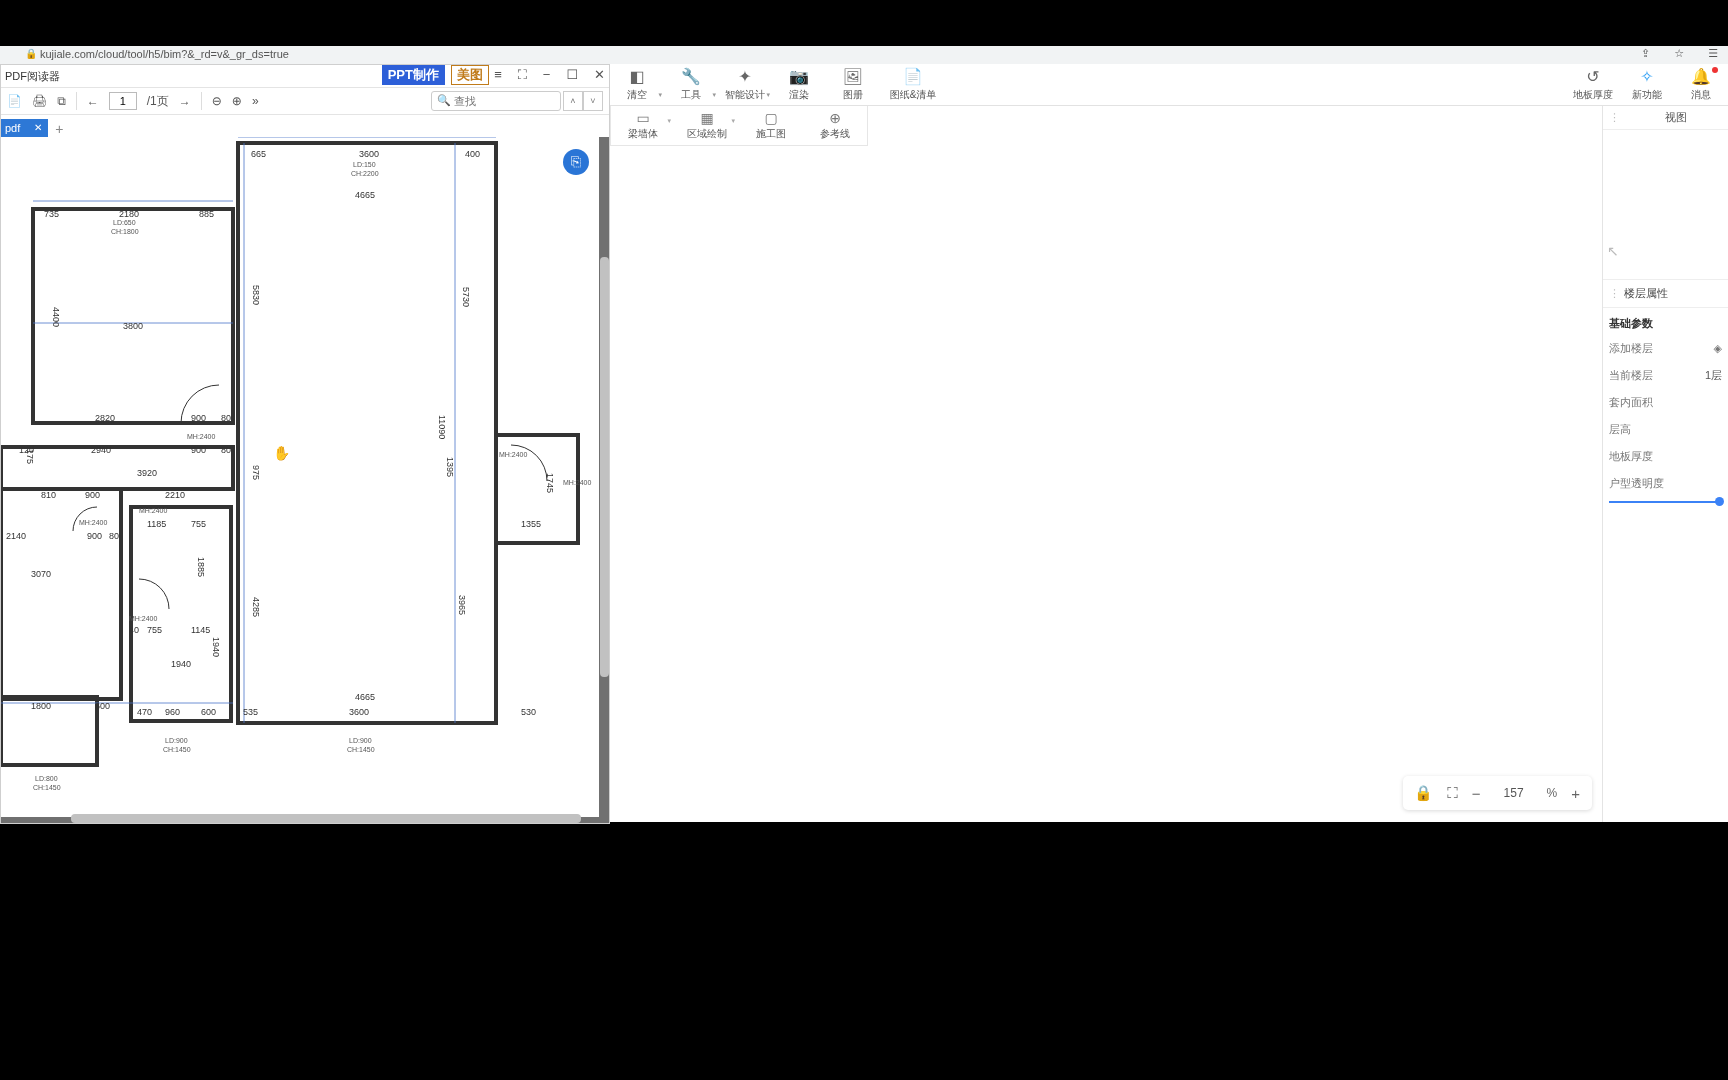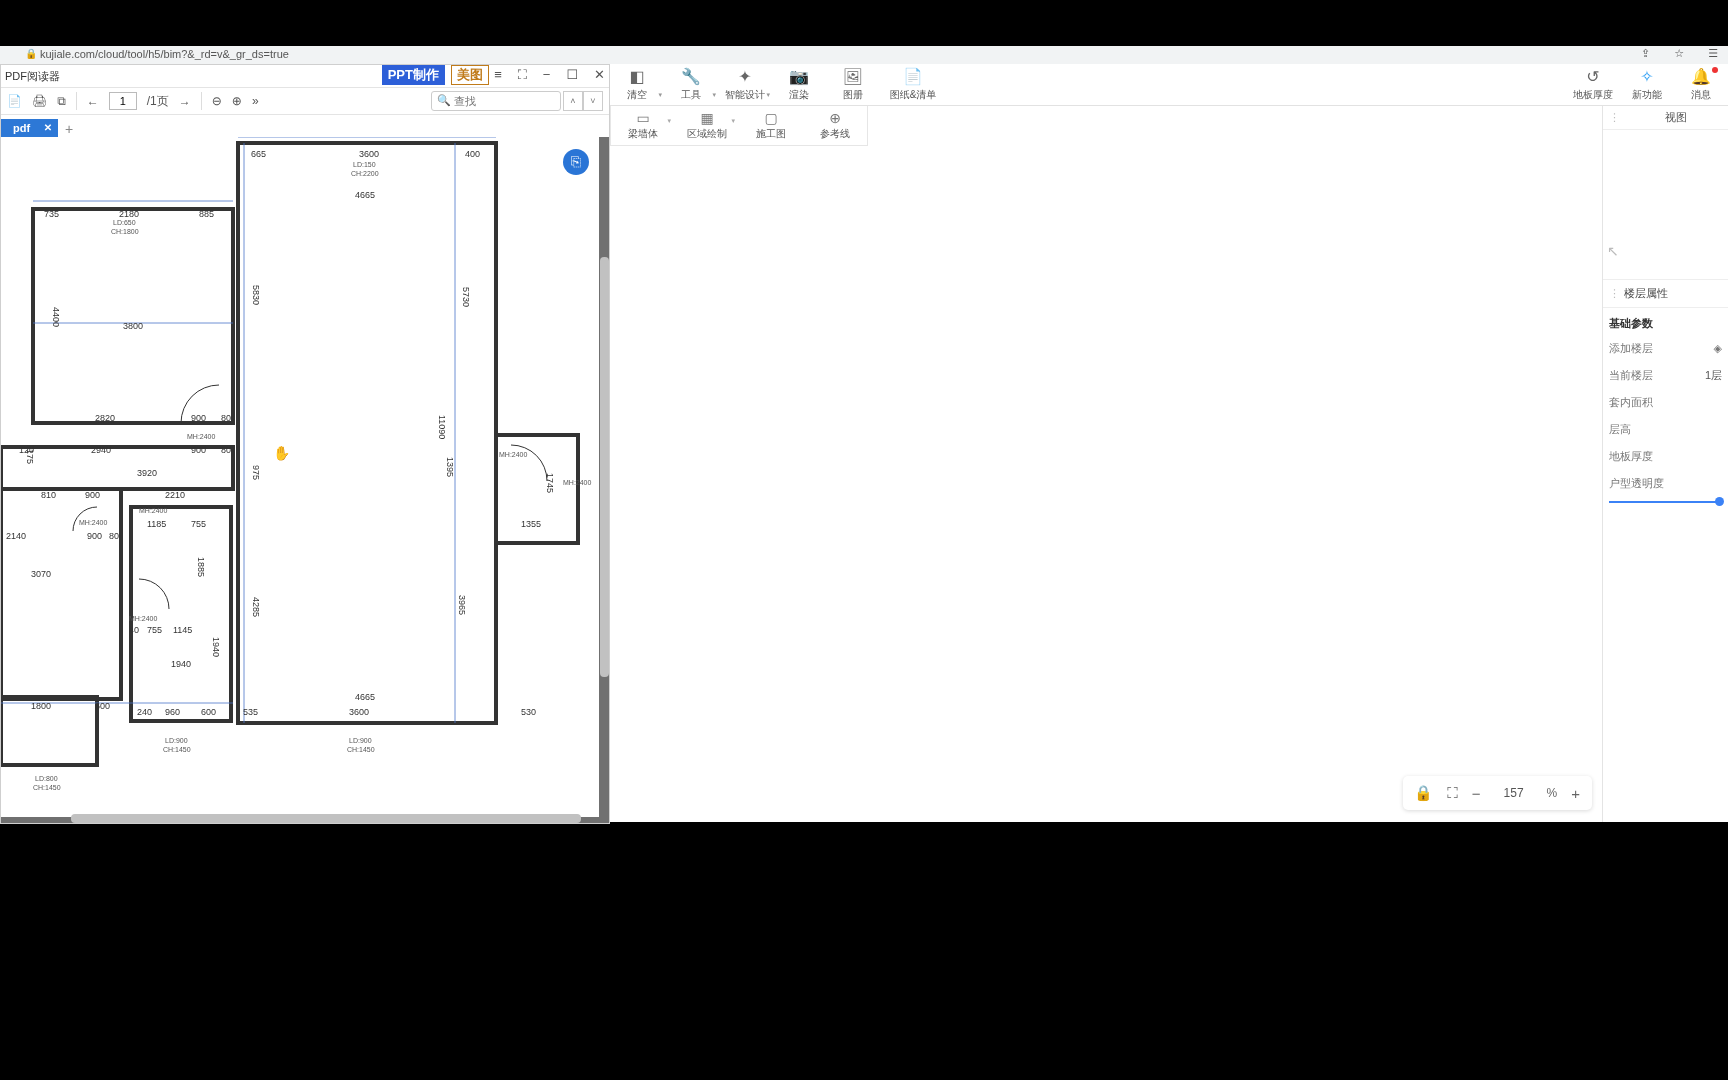--- a/index.html
+++ b/index.html
@@ -23,21 +23,21 @@
 .pdf-titlebar .winctrl { position: absolute; right: 4px; top: 2px; display: flex; gap: 16px; font-size: 13px; color: #555; }
 .pdf-toolbar { height: 28px; border-top: 1px solid #e4e4e4; border-bottom: 1px solid #e4e4e4; display: flex; align-items: center; gap: 10px; padding: 0 6px; font-size: 12px; color: #555; }
 .pdf-toolbar .sep { width: 1px; height: 18px; background: #ddd; }
 .page-input { width: 28px; height: 18px; border: 1px solid #bbb; text-align: center; font-size: 11px; }
 .search-box { position: relative; margin-left: auto; display: flex; align-items: center; }
 .search-box input { width: 130px; height: 20px; border: 1px solid #ccc; border-radius: 3px; font-size: 11px; padding-left: 22px; }
 .search-box .sicon { position: absolute; left: 6px; top: 3px; font-size: 11px; color: #999; }
 .search-nav { display: flex; margin-left: 2px; }
 .search-nav span { width: 20px; height: 20px; border: 1px solid #ccc; display: flex; align-items: center; justify-content: center; font-size: 9px; color: #777; }
 .pdf-tabs { height: 22px; display: flex; align-items: end; }
-.pdf-tab { background: #2d78d6; color: #fff; font-size: 11px; padding: 3px 28px 3px 12px; position: relative; font-weight: bold; }
+.pdf-tab { background: #2d78d6; color: #fff; font-size: 11px; padding: 3px 28px 3px 4px; position: relative; }
 .pdf-tab .close { position: absolute; right: 6px; top: 3px; font-size: 10px; }
 .pdf-new-tab { width: 22px; text-align: center; color: #888; font-size: 14px; }
 .pdf-content { height: 686px; background: #707070; padding: 0; overflow: hidden; position: relative; }
 .pdf-page { background: #fff; position: absolute; top: 0; left: 0; width: 598px; height: 680px; }
 .fp { position: absolute; font-size: 9px; font-family: Arial; color: #333; }
 .fpv { position: absolute; font-size: 9px; font-family: Arial; color: #333; writing-mode: vertical-rl; text-orientation: mixed; }
 .fps { font-size: 7px; color: #555; }
 .hand-cursor { position: absolute; font-size: 14px; color: #666; }
 .float-icon { position: absolute; width: 26px; height: 26px; background: #2a75d6; border-radius: 50%; display: flex; align-items: center; justify-content: center; color: #fff; font-size: 13px; }
 .pdf-scroll-v { position: absolute; right: 0; top: 120px; width: 9px; height: 420px; background: #c1c1c1; border-radius: 4px; }
@@ -332,29 +332,29 @@
         <span class="fp" style="left:190px;top:382px">755</span>
 
         <span class="fp" style="left:5px;top:394px">2140</span>
         <span class="fp" style="left:86px;top:394px">900</span>
         <span class="fp" style="left:108px;top:394px">80</span>
         <span class="fp fps" style="left:78px;top:382px">MH:2400</span>
         <span class="fp" style="left:30px;top:432px">3070</span>
 
         <span class="fp" style="left:128px;top:488px">40</span>
         <span class="fp" style="left:146px;top:488px">755</span>
-        <span class="fp" style="left:172px;top:488px">1145</span>
+        <span class="fp" style="left:190px;top:488px">1145</span>
         <span class="fp fps" style="left:128px;top:478px">MH:2400</span>
         <span class="fp" style="left:170px;top:522px">1940</span>
         <span class="fpv" style="left:210px;top:500px">1940</span>
         <span class="fpv" style="left:195px;top:420px">1885</span>
 
         <span class="fp" style="left:30px;top:564px">1800</span>
         <span class="fp" style="left:94px;top:564px">600</span>
-        <span class="fp" style="left:136px;top:570px">240</span>
+        <span class="fp" style="left:136px;top:570px">470</span>
         <span class="fp" style="left:164px;top:570px">960</span>
         <span class="fp" style="left:200px;top:570px">600</span>
         <span class="fp" style="left:242px;top:570px">535</span>
         <span class="fp" style="left:348px;top:570px">3600</span>
         <span class="fp" style="left:520px;top:570px">530</span>
         <span class="fp" style="left:354px;top:555px">4665</span>
 
         <span class="fp fps" style="left:164px;top:600px">LD:900</span>
         <span class="fp fps" style="left:162px;top:609px">CH:1450</span>
         <span class="fp fps" style="left:348px;top:600px">LD:900</span>

